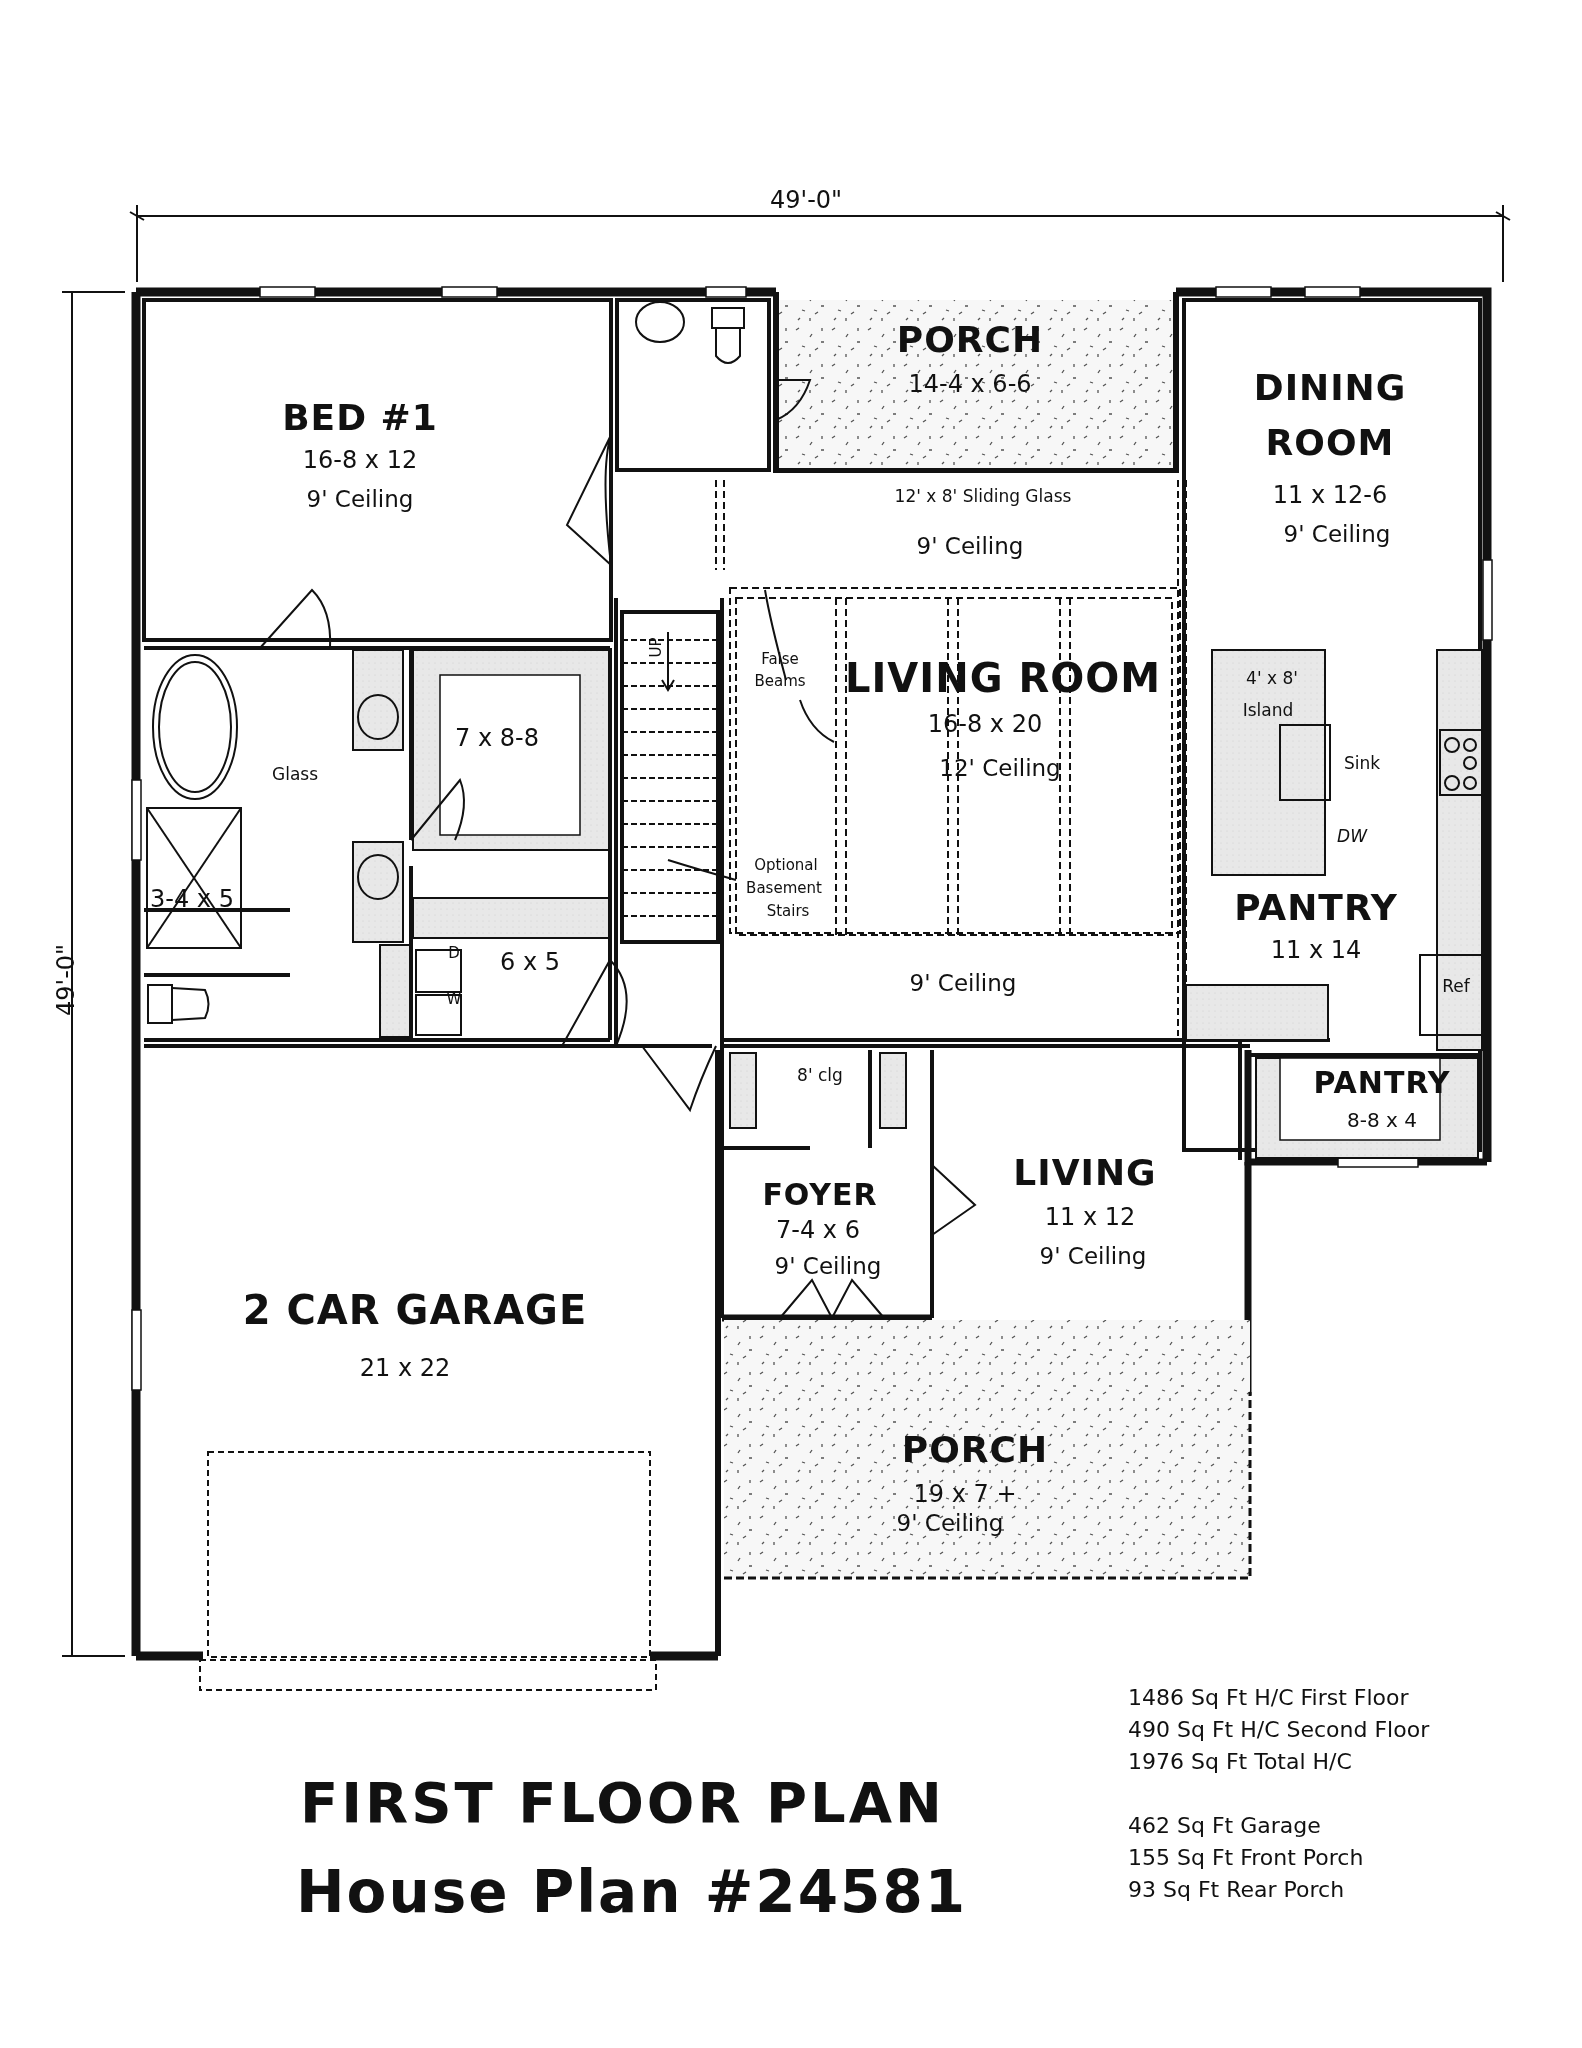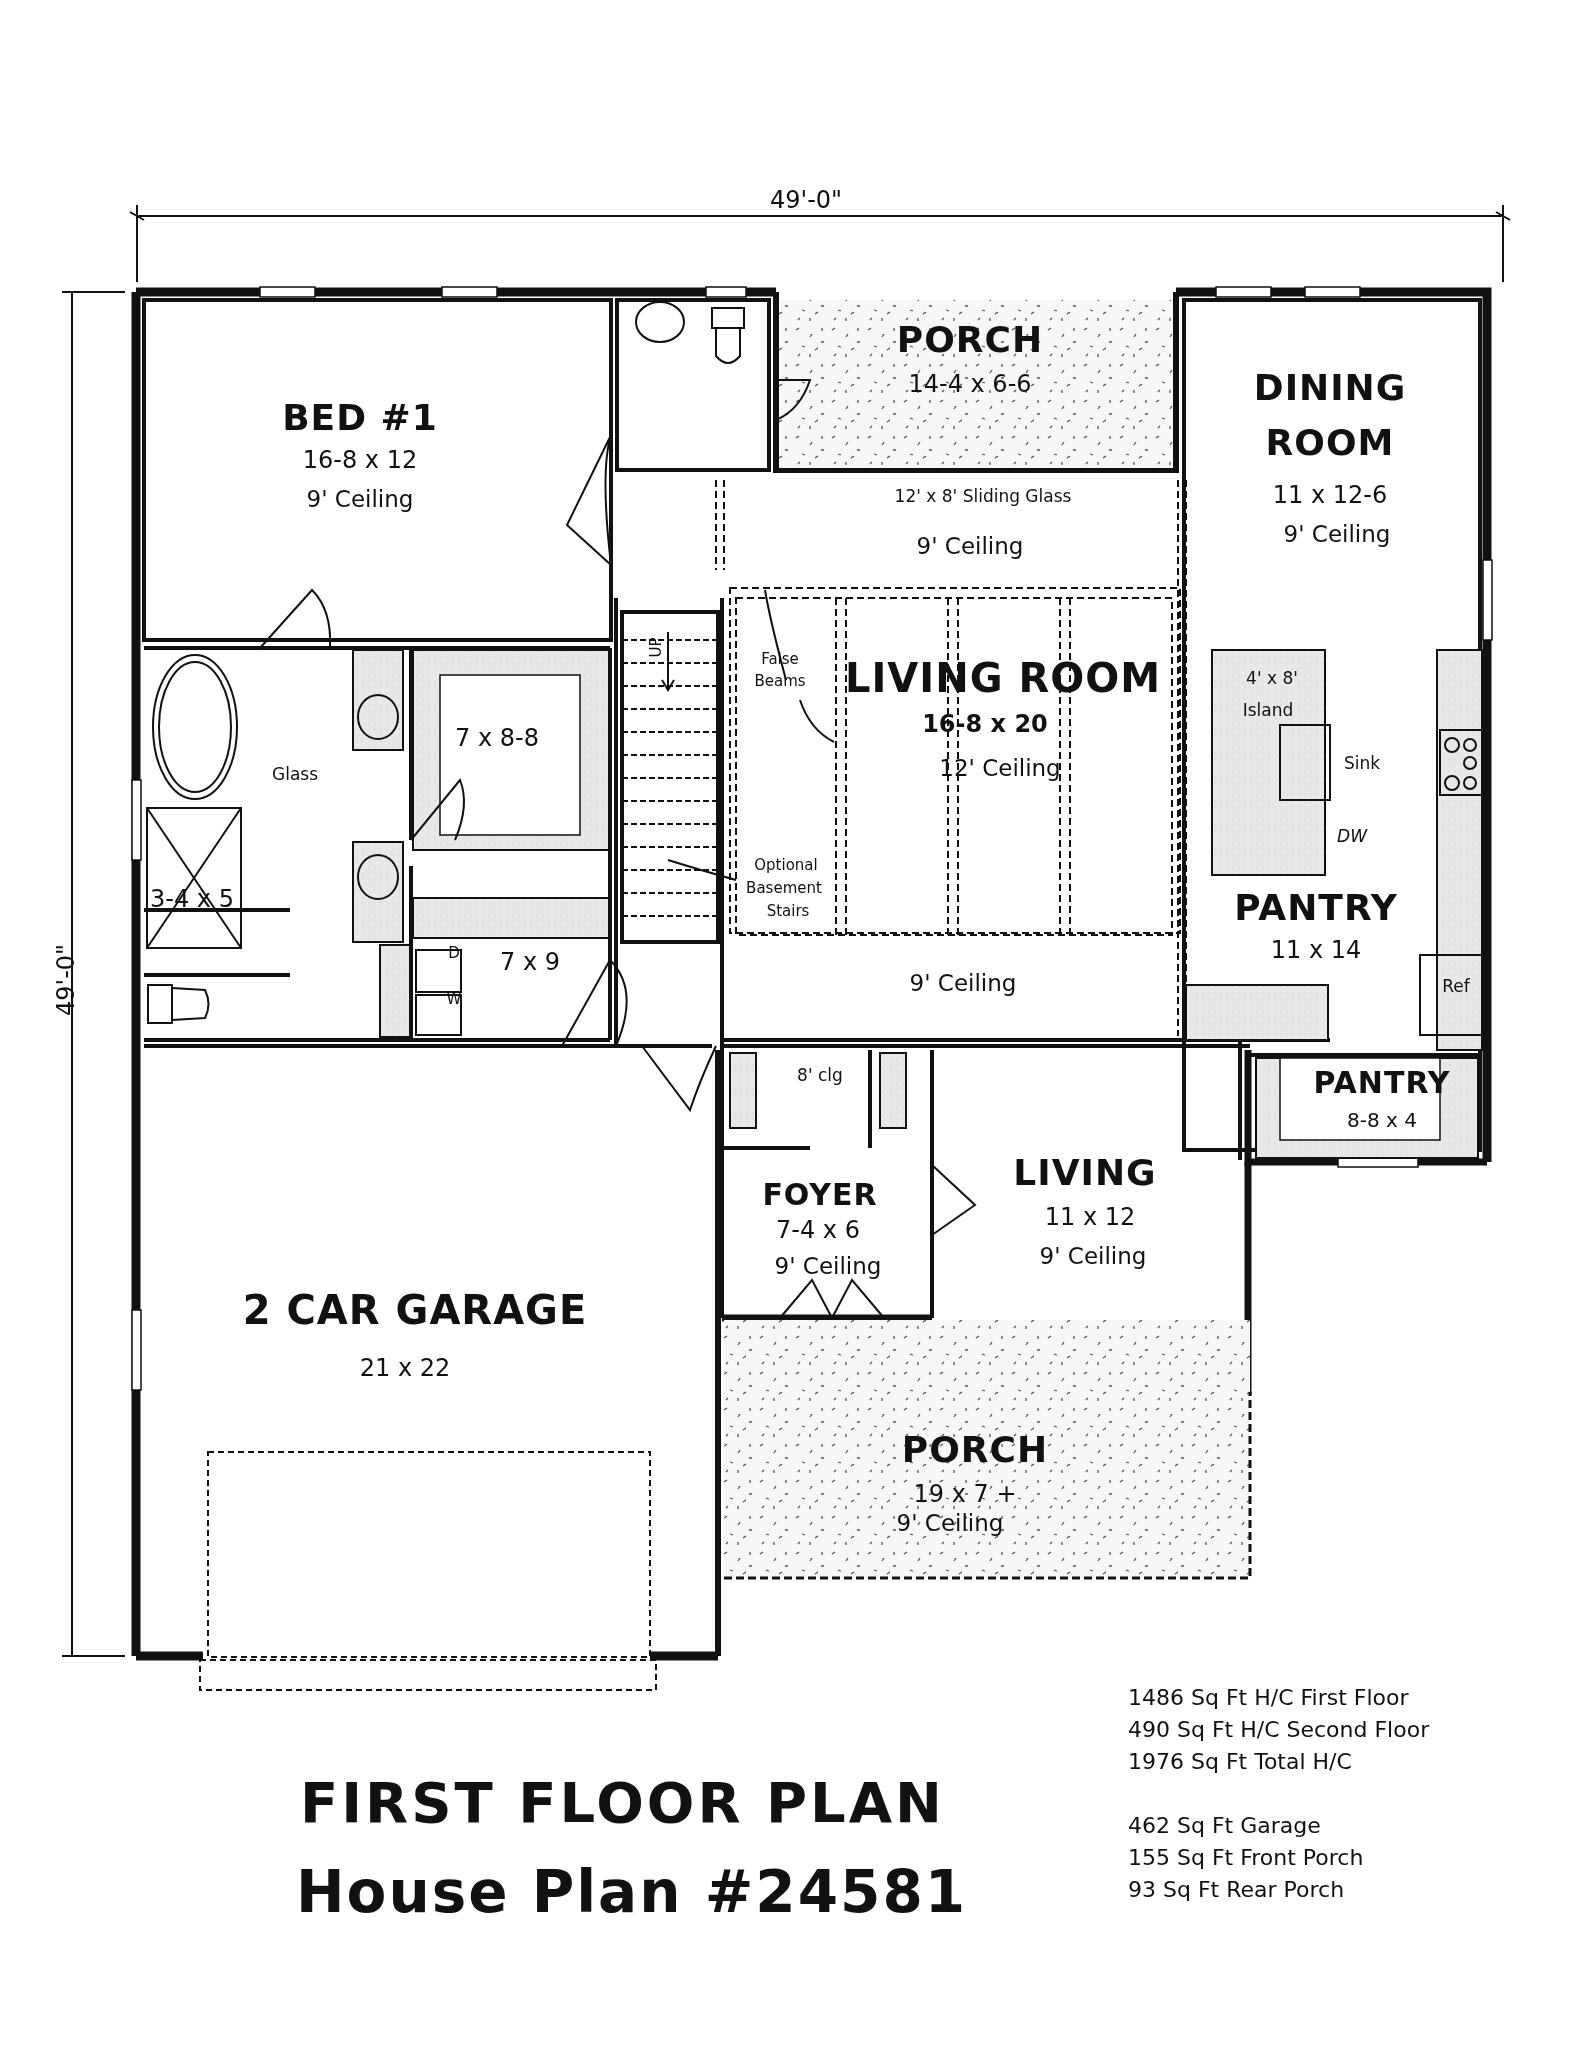--- a/index.html
+++ b/index.html
@@ -216,35 +216,35 @@
 
 <div class="lbl small" style="left:983px; top:488px;">12' x 8' Sliding Glass</div>
 <div class="lbl ceil" style="left:970px; top:535px;">9' Ceiling</div>
 
 <div class="lbl room-title" style="left:1330px; top:370px;">DINING</div>
 <div class="lbl room-title" style="left:1330px; top:425px;">ROOM</div>
 <div class="lbl dim" style="left:1330px; top:483px;">11 x 12-6</div>
 <div class="lbl ceil" style="left:1337px; top:523px;">9' Ceiling</div>
 
 <div class="lbl room-title-lg" style="left:1003px; top:658px;">LIVING ROOM</div>
-<div class="lbl dim" style="left:985px; top:712px;font-weight:bold;">16-8 x 20</div>
+<div class="lbl dim" style="left:985px; top:712px;">16-8 x 20</div>
 <div class="lbl ceil" style="left:1000px; top:757px;">12' Ceiling</div>
 <div class="lbl ceil" style="left:963px; top:972px;">9' Ceiling</div>
 
 <div class="lbl tiny" style="left:780px; top:652px;">False</div>
 <div class="lbl tiny" style="left:780px; top:674px;">Beams</div>
 <div class="lbl tiny" style="left:786px; top:858px;">Optional</div>
 <div class="lbl tiny" style="left:784px; top:881px;">Basement</div>
 <div class="lbl tiny" style="left:788px; top:904px;">Stairs</div>
 <div class="lbl tiny" style="left:646px; top:640px; transform:rotate(-90deg);">UP</div>
 
 <div class="lbl dim" style="left:497px; top:726px;">7 x 8-8</div>
 <div class="lbl small" style="left:295px; top:766px;">Glass</div>
 <div class="lbl dim" style="left:192px; top:887px;">3-4 x 5</div>
-<div class="lbl dim" style="left:530px; top:950px;">7 x 9</div>
+<div class="lbl dim" style="left:530px; top:950px;">6 x 5</div>
 <div class="lbl tiny" style="left:454px; top:946px;">D</div>
 <div class="lbl tiny" style="left:454px; top:992px;">W</div>
 
 <div class="lbl small" style="left:1272px; top:670px;">4' x 8'</div>
 <div class="lbl small" style="left:1268px; top:702px;">Island</div>
 <div class="lbl small" style="left:1362px; top:755px;">Sink</div>
 <div class="lbl small" style="left:1352px; top:828px;font-style:italic;">DW</div>
 <div class="lbl room-title" style="left:1316px; top:890px;">PANTRY</div>
 <div class="lbl dim" style="left:1316px; top:938px;">11 x 14</div>
 <div class="lbl small" style="left:1456px; top:978px;">Ref</div>

